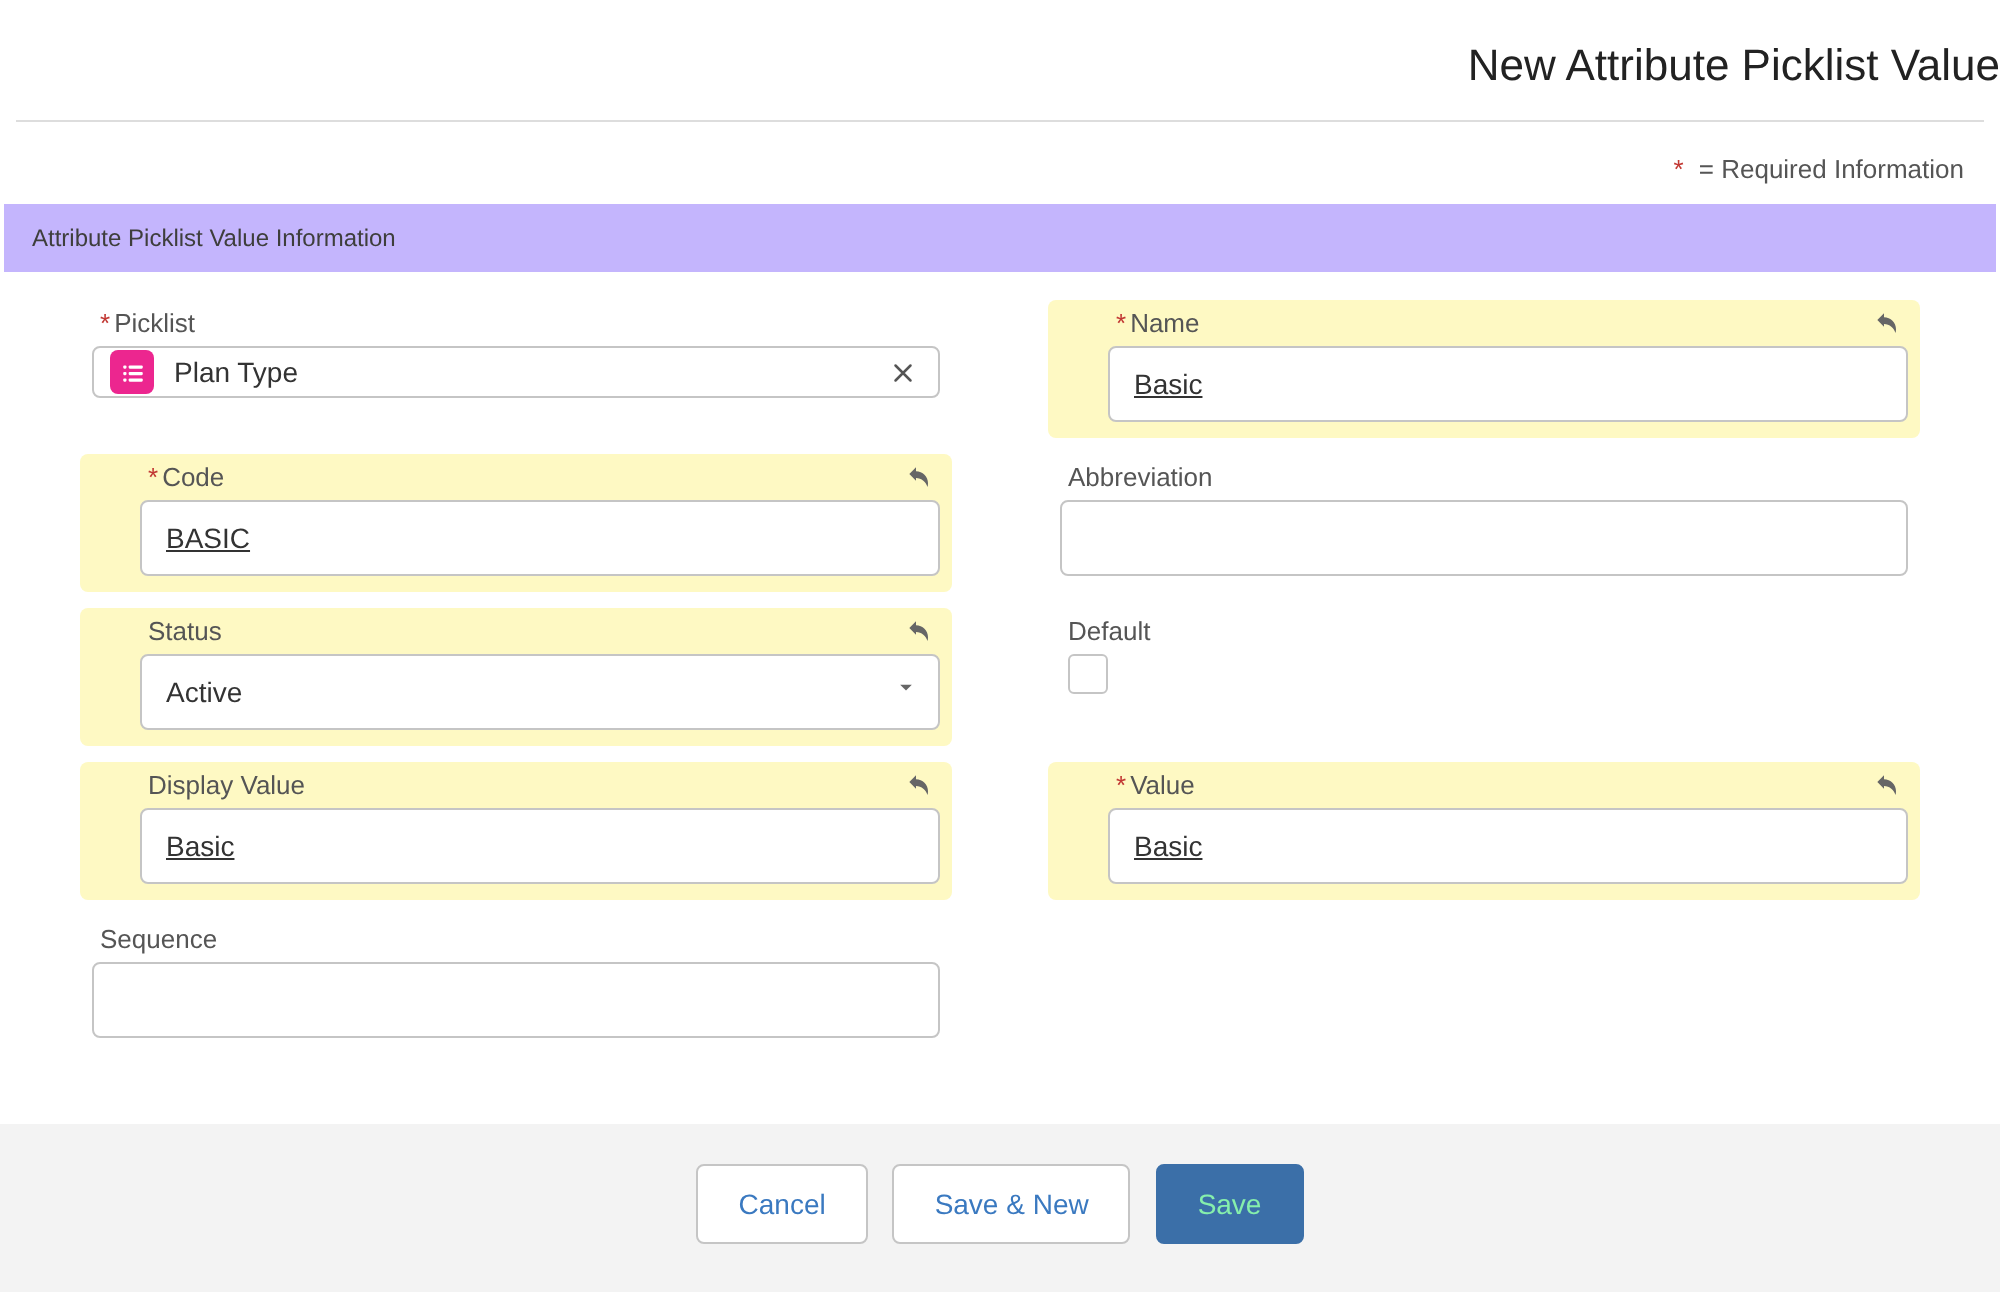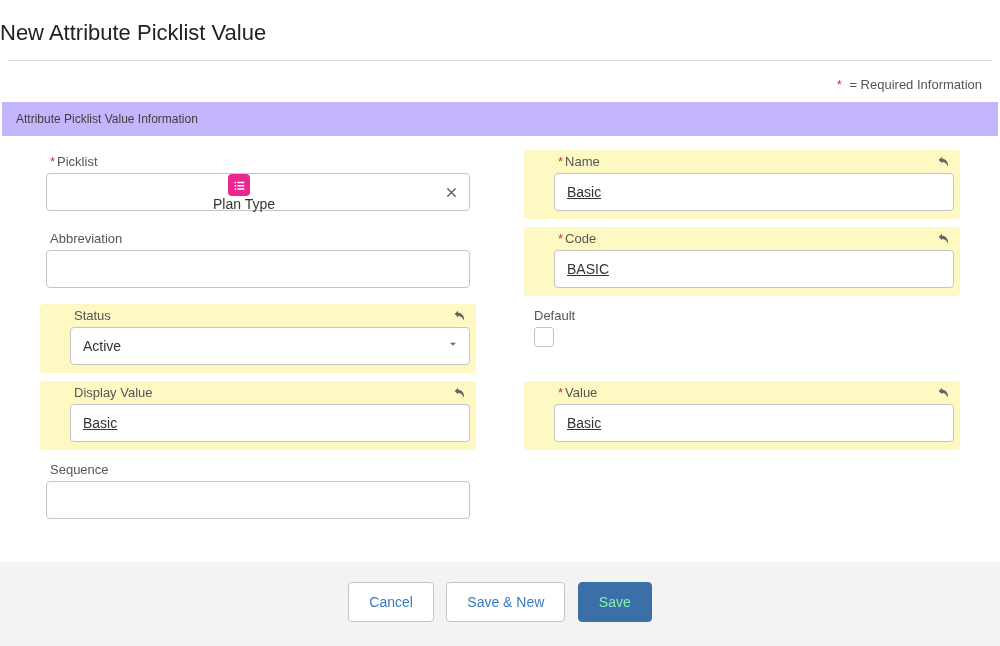--- a/index.html
+++ b/index.html
@@ -5,21 +5,21 @@
   * { box-sizing: border-box; margin: 0; padding: 0; }
   body {
     font-family: -apple-system, BlinkMacSystemFont, "Segoe UI", Arial, sans-serif;
     background: #ffffff;
     color: #333;
     width: 1000px;
     height: 646px;
     overflow: hidden;
   }
   .page-title {
-    text-align: left;
+    text-align: right;
     font-size: 22px;
     font-weight: 400;
     color: #222;
     padding: 20px 0 14px 0;
   }
   .divider {
     border-top: 1px solid #ddd;
     margin: 0 8px;
   }
   .required-note {
@@ -89,26 +89,25 @@
     font-size: 14px;
     background: #fff;
     color: #333;
     text-decoration: underline;
   }
   .lookup-wrapper {
     position: relative;
     display: flex;
     align-items: center;
     width: 100%;
-    height: 38px;
+    height: 26px;
     border: 1px solid #c5c5c5;
     border-radius: 4px;
     background: #fff;
     padding: 0 36px 0 8px;
-    flex-direction: column;
   }
   .lookup-pill-icon {
     width: 22px;
     height: 22px;
     border-radius: 4px;
     background: #ec268f;
     display: flex;
     align-items: center;
     justify-content: center;
     flex-shrink: 0;
@@ -246,36 +245,36 @@
               <path d="M9 14l-5-5 5-5v3c5 0 9 4 9 9 0 1-.1 1.9-.4 2.8C16.6 15 13.2 12 9 12v2z" fill="#666"></path>
             </svg>
         </span>
         <input class="input-text" type="text" value="Basic" style="">
       </div>
     </div>
   </div>
 
   <div class="form-row">
     <div class="form-cell">
+      <div class="field highlight">
+        <label class="field-label">
+          <span class="asterisk">*</span><span>Code</span>
+        </label>
+        <span class="undo-icon">
+          <svg viewBox="0 0 24 24" width="16" height="16">
+              <path d="M9 14l-5-5 5-5v3c5 0 9 4 9 9 0 1-.1 1.9-.4 2.8C16.6 15 13.2 12 9 12v2z" fill="#666"></path>
+            </svg>
+        </span>
+        <input class="input-text" type="text" value="BASIC" style="">
+      </div>
+    </div>
+    <div class="form-cell">
       <div class="field">
         <label class="field-label">Abbreviation</label>
         <input class="input-text" type="text" value="" style="">
-      </div>
-    </div>
-    <div class="form-cell">
-      <div class="field highlight">
-        <label class="field-label">
-          <span class="asterisk">*</span><span>Code</span>
-        </label>
-        <span class="undo-icon">
-          <svg viewBox="0 0 24 24" width="16" height="16">
-              <path d="M9 14l-5-5 5-5v3c5 0 9 4 9 9 0 1-.1 1.9-.4 2.8C16.6 15 13.2 12 9 12v2z" fill="#666"></path>
-            </svg>
-        </span>
-        <input class="input-text" type="text" value="BASIC" style="">
       </div>
     </div>
   </div>
 
   <div class="form-row">
     <div class="form-cell">
       <div class="field highlight">
         <label class="field-label">Status</label>
         <span class="undo-icon">
           <svg viewBox="0 0 24 24" width="16" height="16">

